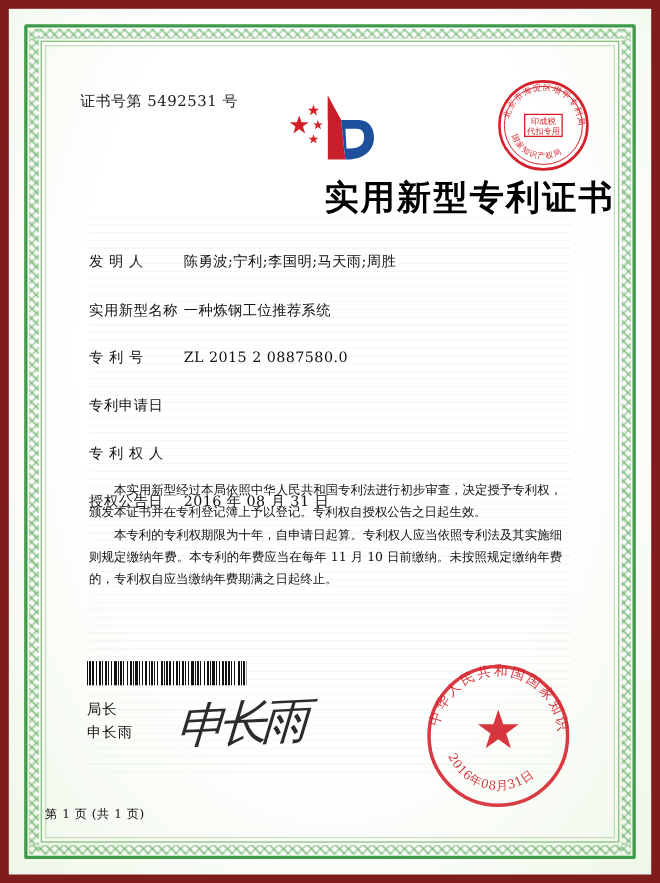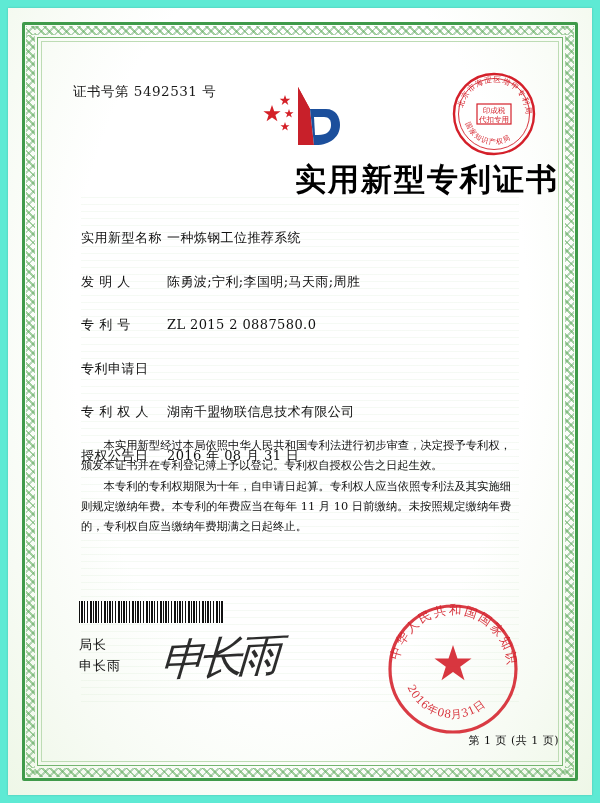--- a/index.html
+++ b/index.html
@@ -10,21 +10,21 @@
   body {
     width: 600px;
     height: 803px;
     font-family: "DejaVu Sans", "Liberation Sans", sans-serif;
     overflow: hidden;
   }
   .page {
     position: relative;
     width: 600px;
     height: 803px;
-    background: #5eead4;
+    background: #7f1d1d;
     overflow: hidden;
   }
   
   .paper {
     position: absolute;
     left: 8px;
     top: 8px;
     width: 584px;
     height: 787px;
     background:
@@ -216,21 +216,21 @@
     top: 560px;
     width: 136px;
     height: 136px;
   }
 
   .footer {
     position: absolute;
     left: 0;
     right: 0;
     bottom: 14px;
-    text-align: right;
+    text-align: left;
     font-family: "DejaVu Serif", "Liberation Serif", serif;
     font-size: 11px;
     color: #111111;
     letter-spacing: 0.5px;
   }
 
   
   .watermark {
     position: absolute;
     left: 40px;
@@ -289,37 +289,36 @@
           <rect x="26" y="33" width="34" height="20" fill="none" stroke="#d4202a" stroke-width="1.2"></rect>
           <text x="43" y="41.5" font-size="7.5" fill="#d4202a" text-anchor="middle" font-family="'DejaVu Serif',serif">印成税</text>
           <text x="43" y="50.5" font-size="7.5" fill="#d4202a" text-anchor="middle" font-family="'DejaVu Serif',serif">代扣专用</text>
         </svg>
       </div>
 
       <div class="cert-title">实用新型专利证书</div>
 
       <div class="fields">
         <div class="field-row">
+          <div class="field-label">发 明 人</div>
+          <div class="field-value">陈勇波;宁利;李国明;马天雨;周胜</div>
+        </div>
+        <div class="field-row">
           <div class="field-label">实用新型名称</div>
           <div class="field-value">一种炼钢工位推荐系统</div>
         </div>
         <div class="field-row">
-          <div class="field-label">发 明 人</div>
-          <div class="field-value">陈勇波;宁利;李国明;马天雨;周胜</div>
-        </div>
-        <div class="field-row">
           <div class="field-label">专 利 号</div>
           <div class="field-value">ZL 2015 2 0887580.0</div>
         </div>
         <div class="field-row">
           <div class="field-label">专利申请日</div>
         </div>
         <div class="field-row">
           <div class="field-label">专 利 权 人</div>
-          <div class="field-value">湖南千盟物联信息技术有限公司</div>
         </div>
         <div class="field-row">
           <div class="field-label">授权公告日</div>
           <div class="field-value">2016 年 08 月 31 日</div>
         </div>
       </div>
 
       <div class="body-text">
         <p>本实用新型经过本局依照中华人民共和国专利法进行初步审查，决定授予专利权，颁发本证书并在专利登记簿上予以登记。专利权自授权公告之日起生效。</p>
         <p>本专利的专利权期限为十年，自申请日起算。专利权人应当依照专利法及其实施细则规定缴纳年费。本专利的年费应当在每年 11 月 10 日前缴纳。未按照规定缴纳年费的，专利权自应当缴纳年费期满之日起终止。</p>

